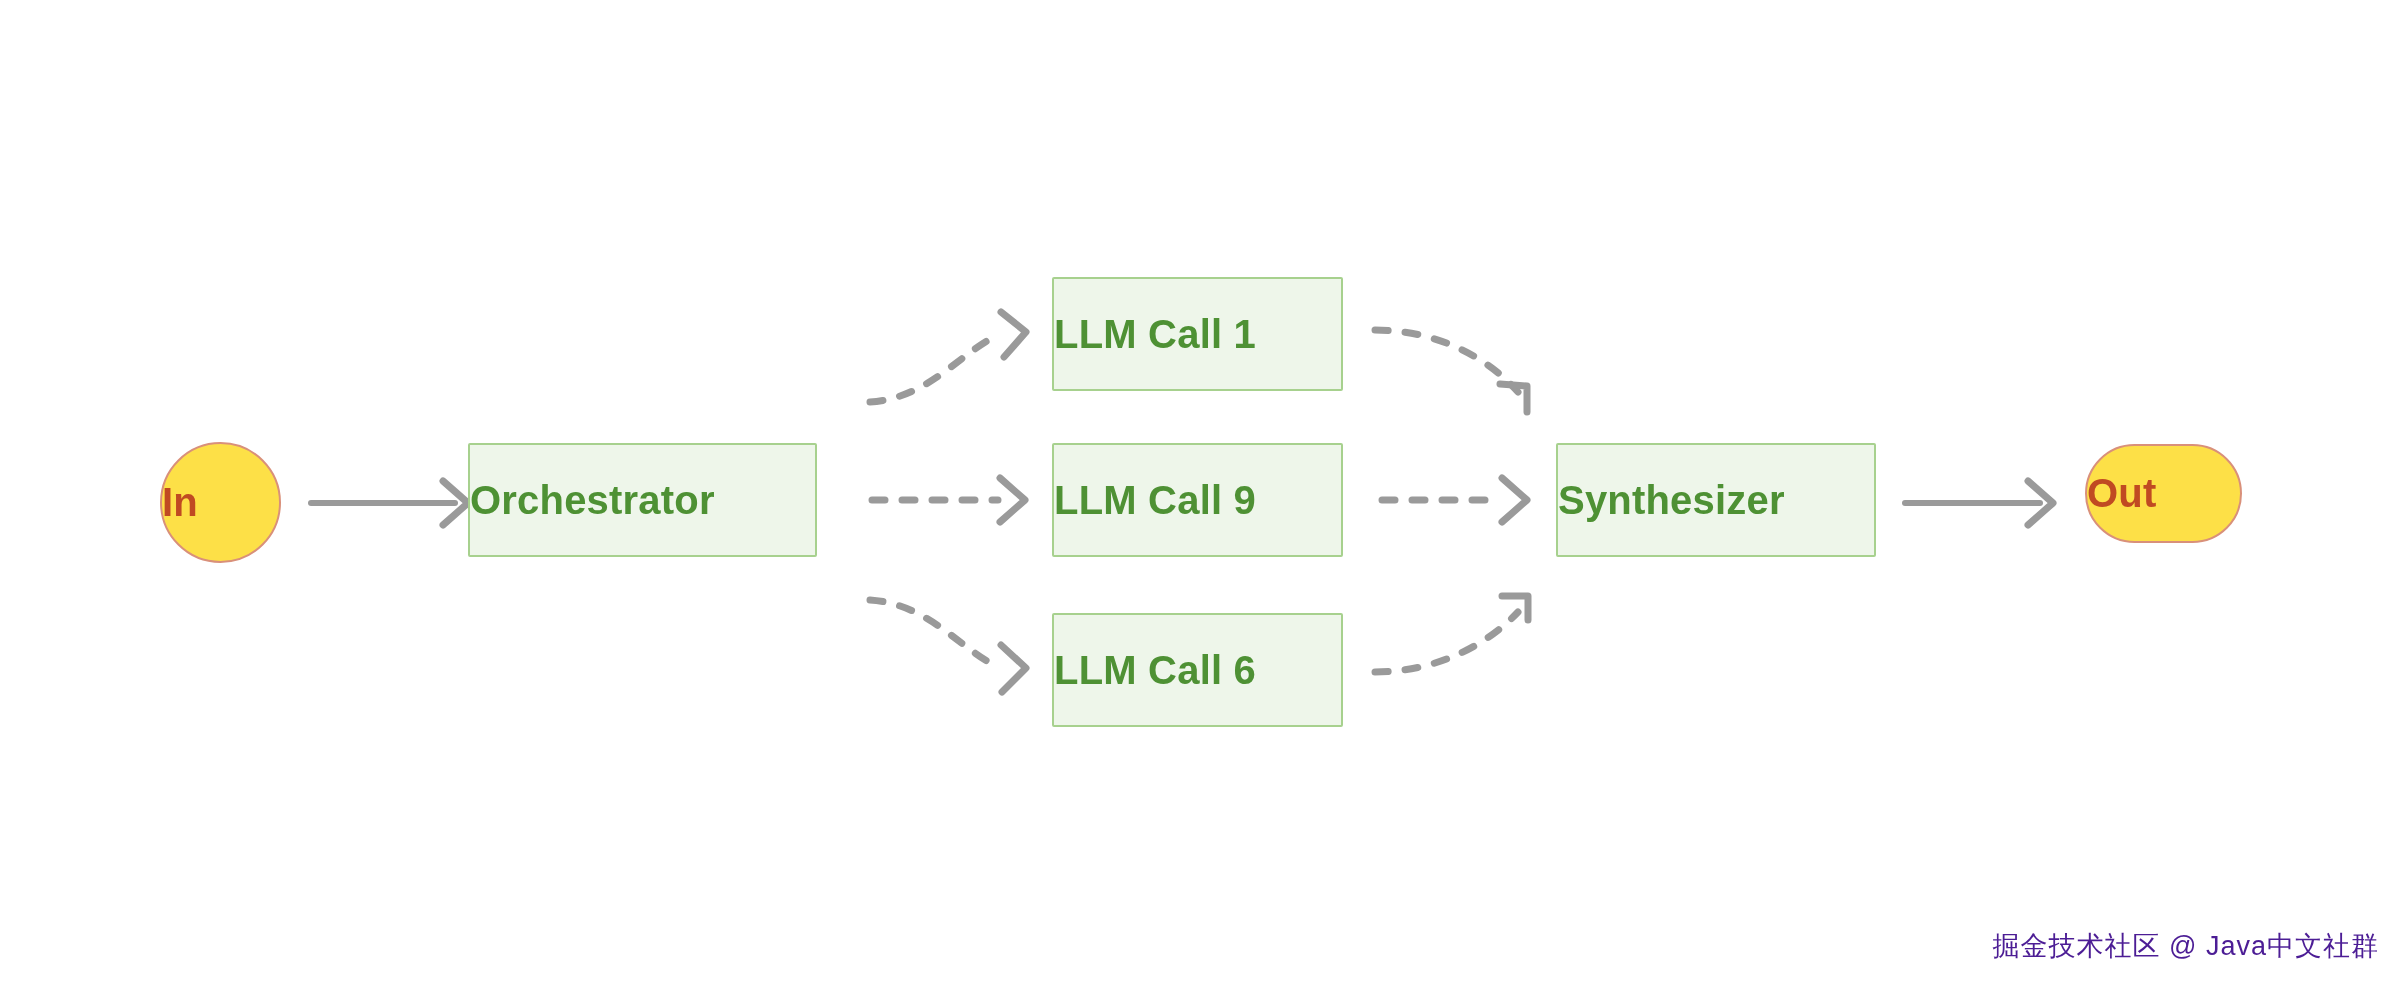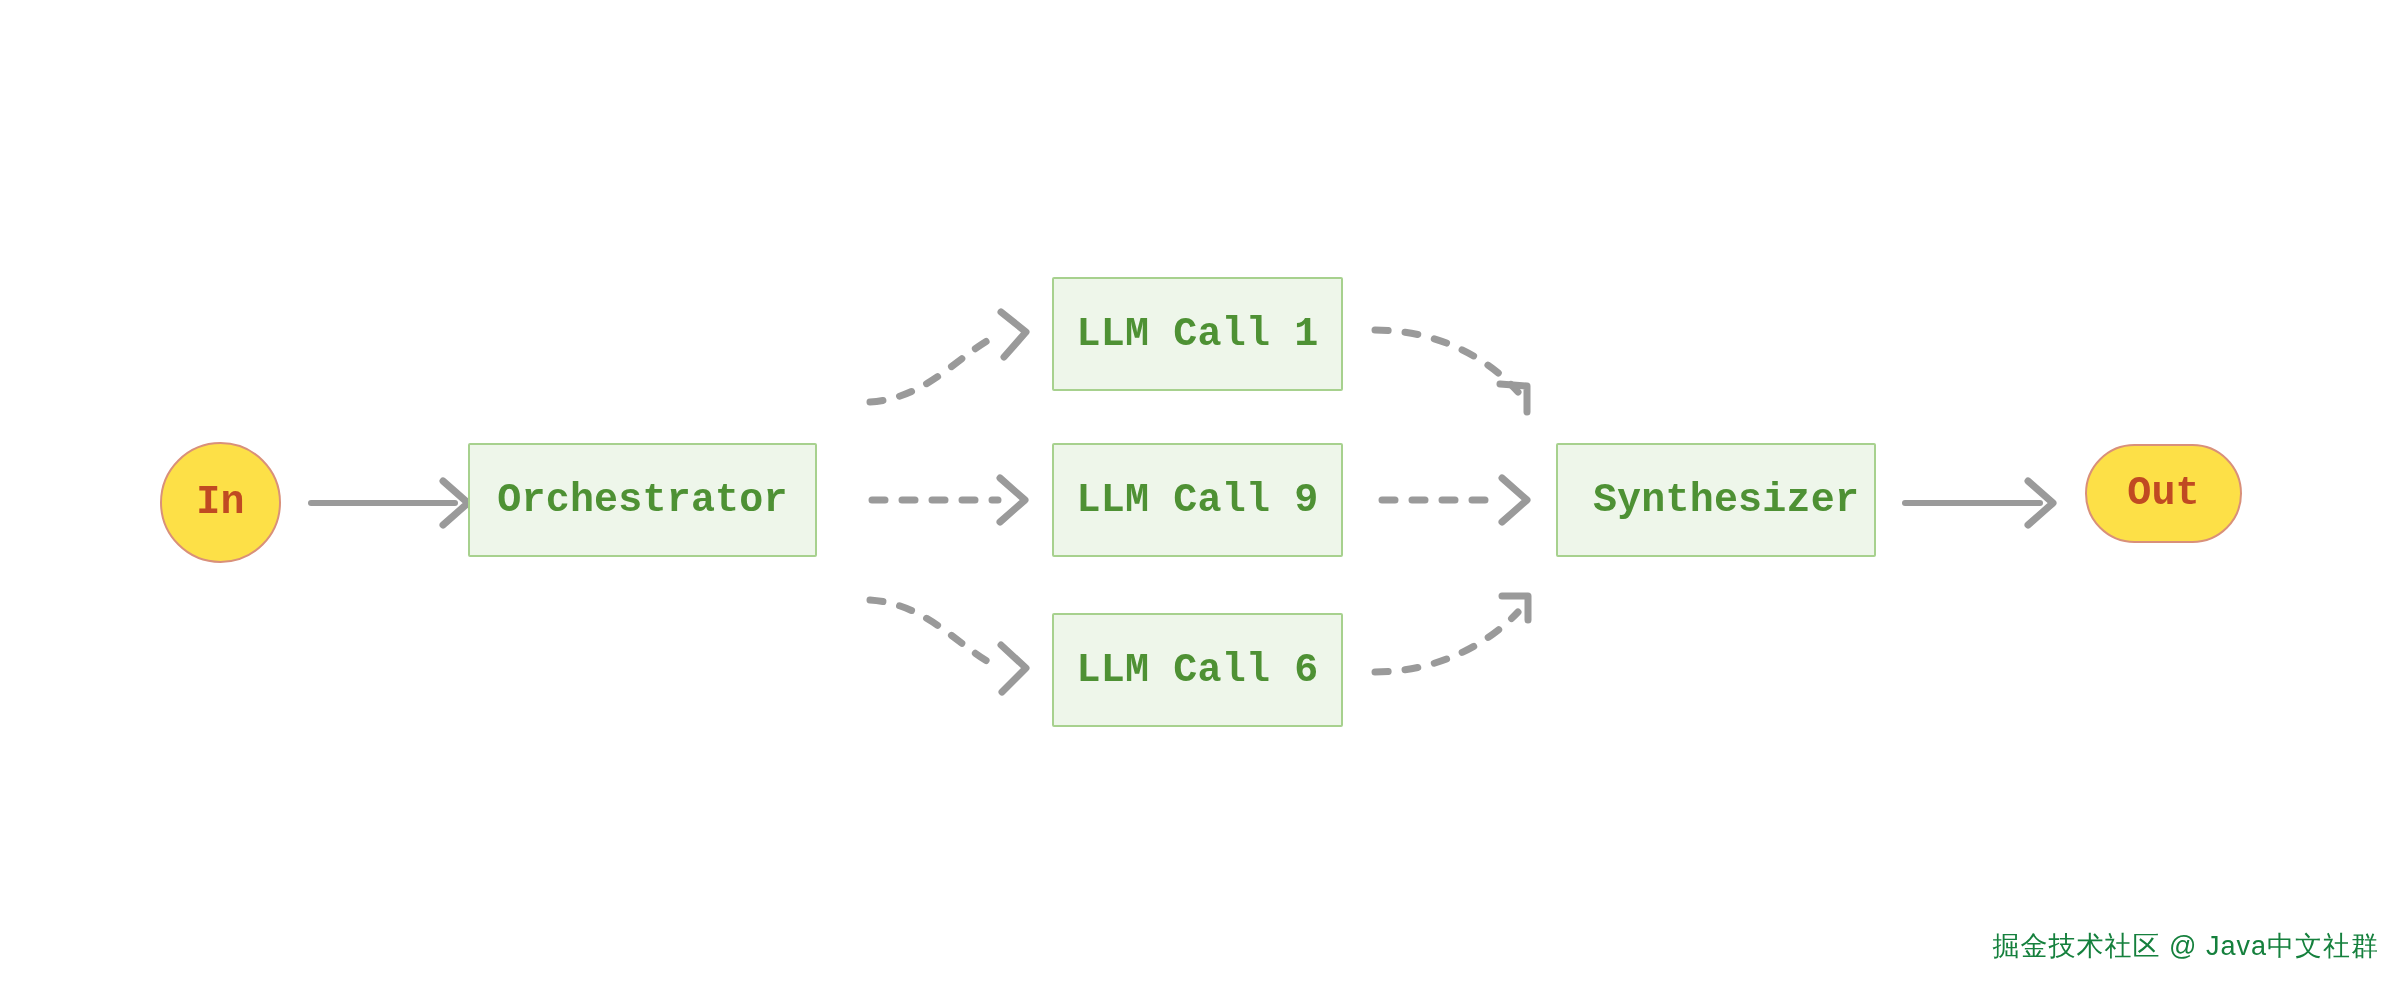--- a/index.html
+++ b/index.html
@@ -22,23 +22,22 @@
     left: 0;
     top: 0;
     width: 2401px;
     height: 1000px;
   }
   .node {
     position: absolute;
     box-sizing: border-box;
     display: flex;
     align-items: center;
-    justify-content: center;
+    justify-content: flex-start;
     z-index: 2;
-    font-family: Liberation Mono, monospace;
   }
   .node-label {
     font-weight: bold;
     letter-spacing: 0.2px;
     white-space: nowrap;
   }
   
   .terminal {
     background: #fde047;
     border: 2px solid #d9907a;
@@ -93,27 +92,26 @@
     left: 1052px;
     top: 613px;
     width: 291px;
     height: 114px;
   }
   #node-synthesizer {
     left: 1556px;
     top: 443px;
     width: 320px;
     height: 114px;
-    padding-left: 20px;
   }
   #watermark {
     position: absolute;
     right: 22px;
     top: 928px;
-    color: #15803d;
+    color: #4c1d95;
     font-size: 27px;
     letter-spacing: 1px;
     white-space: nowrap;
     z-index: 2;
   }
 </style>
 </head>
 <body>
 
 <div id="canvas">

